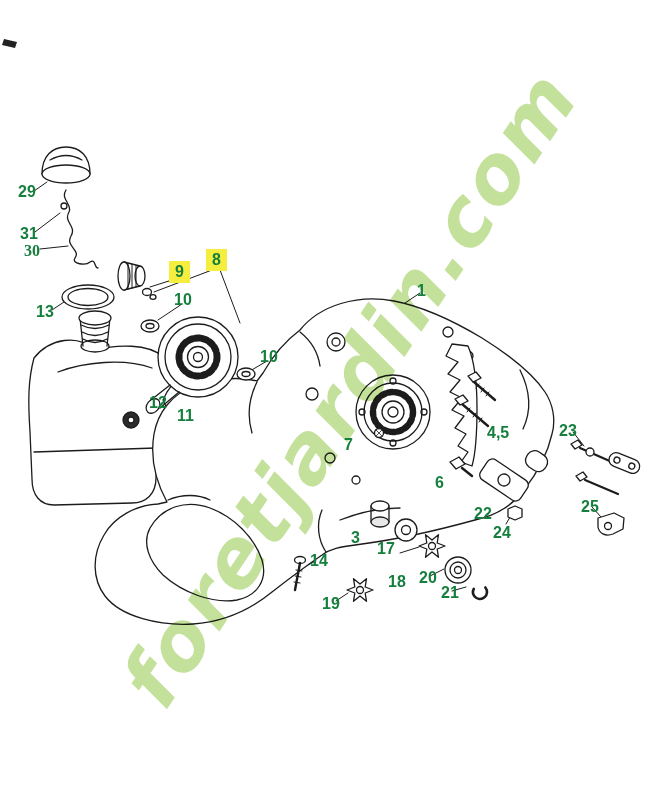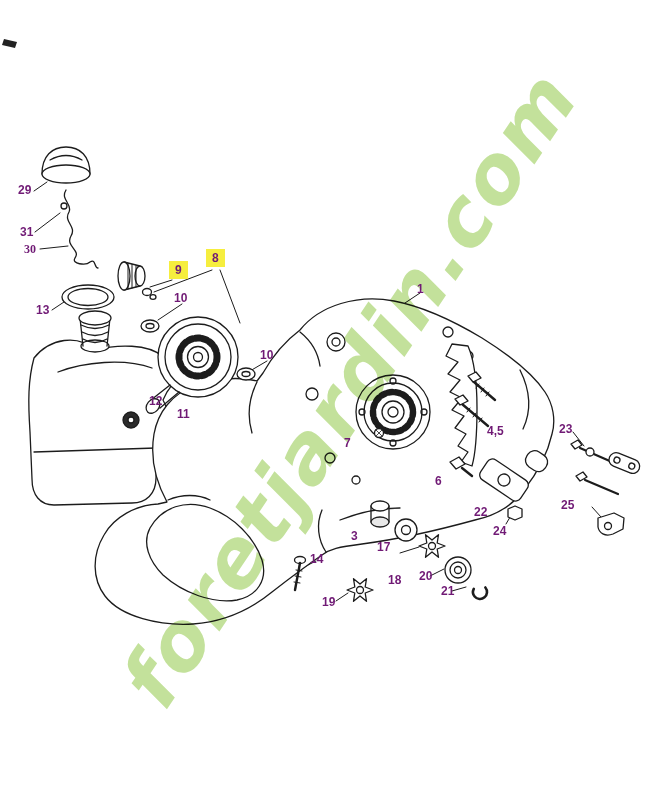--- a/index.html
+++ b/index.html
@@ -42,23 +42,23 @@
   }
 
   #labels-layer {
     position: absolute;
     inset: 0;
     z-index: 4;
   }
 
   .part-label {
     position: absolute;
-    font-size: 12px;
+    font-size: 16px;
     font-weight: bold;
-    color: #701a75;
+    color: #15803d;
     line-height: 1;
     white-space: nowrap;
   }
   .part-label.highlight {
     background: var(--highlight-color, #f6ee3e);
     padding: 3px 6px;
   }
 </style>
 </head>
 <body>
@@ -293,21 +293,21 @@
       <span class="part-label" style="left: 260px; top: 349px;">10</span>
       <span class="part-label" style="left: 149px; top: 395px;">12</span>
       <span class="part-label" style="left: 177px; top: 408px;">11</span>
       <span class="part-label" style="left: 417px; top: 283px;">1</span>
       <span class="part-label" style="left: 344px; top: 437px;">7</span>
       <span class="part-label" style="left: 487px; top: 425px;">4,5</span>
       <span class="part-label" style="left: 559px; top: 423px;">23</span>
       <span class="part-label" style="left: 435px; top: 475px;">6</span>
       <span class="part-label" style="left: 474px; top: 506px;">22</span>
       <span class="part-label" style="left: 493px; top: 525px;">24</span>
-      <span class="part-label" style="left: 561px; top: 499px;">25</span>
+      <span class="part-label" style="left: 581px; top: 499px;">25</span>
       <span class="part-label" style="left: 351px; top: 530px;">3</span>
       <span class="part-label" style="left: 364px; top: 541px; margin-left: 13px;">17</span>
       <span class="part-label" style="left: 388px; top: 554px; margin-top: 20px;">18</span>
       <span class="part-label" style="left: 310px; top: 553px;">14</span>
       <span class="part-label" style="left: 419px; top: 570px;">20</span>
       <span class="part-label" style="left: 441px; top: 585px;">21</span>
       <span class="part-label" style="left: 322px; top: 596px;">19</span>
     </div>
 
 </div>

